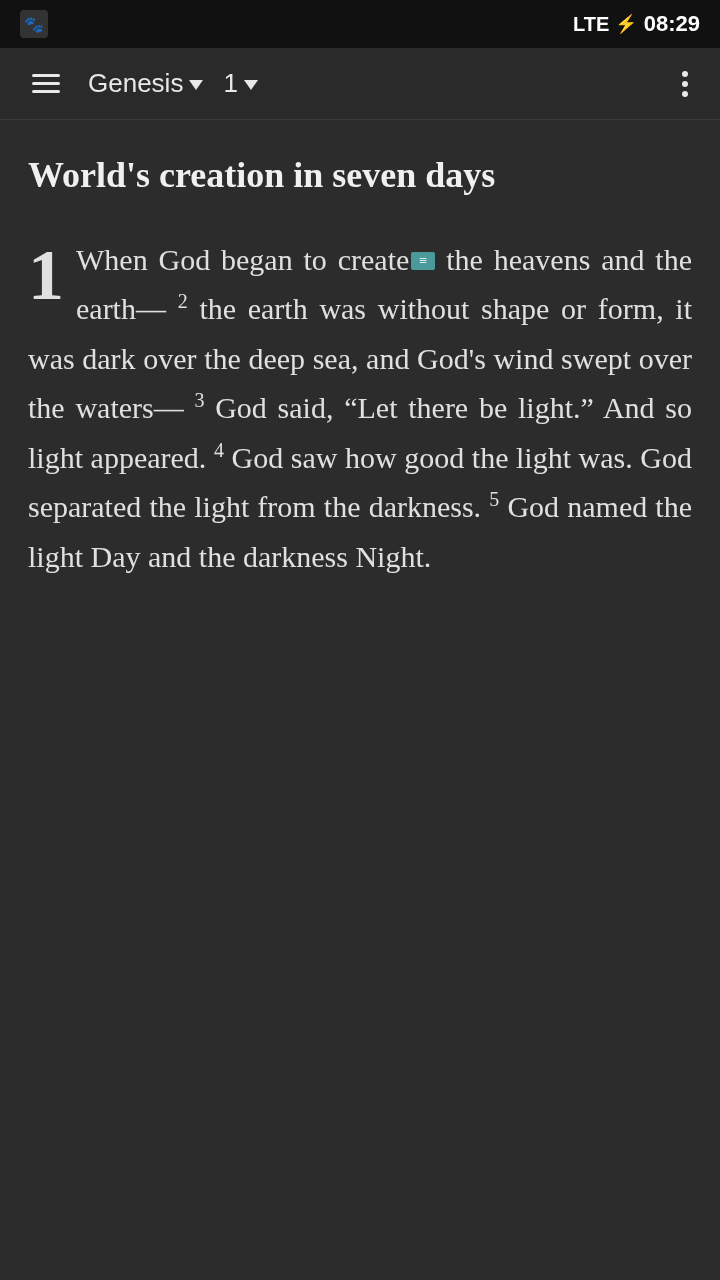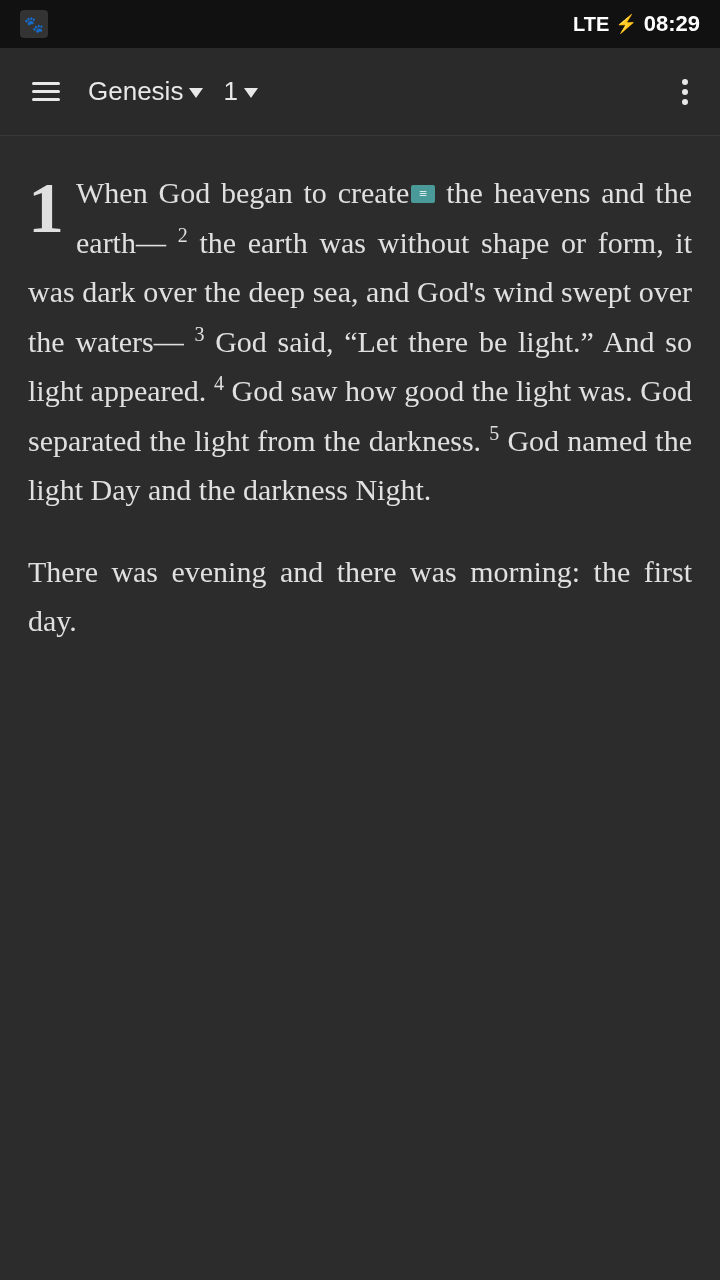--- a/index.html
+++ b/index.html
@@ -63,21 +63,21 @@
     }
 
     .battery-icon {
       font-size: 18px;
       color: #fff;
     }
 
     
     .toolbar {
       background-color: #2a2a2a;
-      height: 88px;
+      height: 72px;
       display: flex;
       align-items: center;
       padding: 0 24px;
       gap: 20px;
       border-bottom: 1px solid #3a3a3a;
     }
 
     .hamburger-btn {
       display: flex;
       flex-direction: column;
@@ -258,24 +258,22 @@
 
   <div class="more-btn">
     <span></span>
     <span></span>
     <span></span>
   </div>
 </div>
 
 <div class="content">
 
+  <div class="chapter-title">World's creation in seven days</div>
 
   <div class="verse-block">
     <span class="verse-number-large">1</span>
     <span>When God began to create</span><span class="footnote-icon"></span> <span>the heavens and the earth—</span> <span class="verse-num-sup">2</span> <span>the earth was without shape or form, it was dark over the deep sea, and God's wind swept over the waters—</span> <span class="verse-num-sup">3</span> <span>God said, “Let there be light.” And so light appeared.</span> <span class="verse-num-sup">4</span> <span>God saw how good the light was. God separated the light from the darkness.</span> <span class="verse-num-sup">5</span> <span>God named the light Day and the darkness Night.</span>
 
-    <div class="para-break">
-      <span>There was evening and there was morning: the first day.</span>
-    </div>
 
   </div>
 
 </div>
 
 </body></html>

